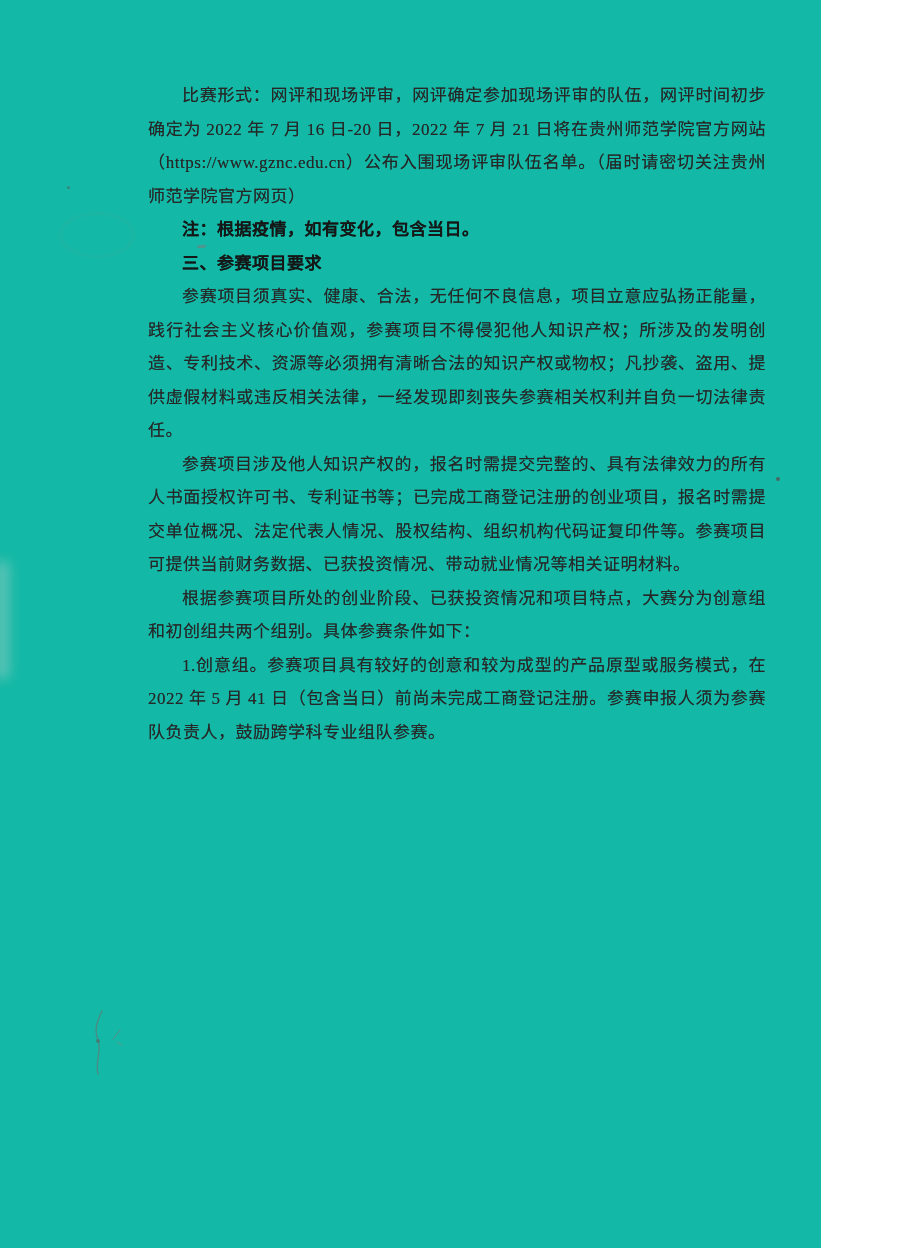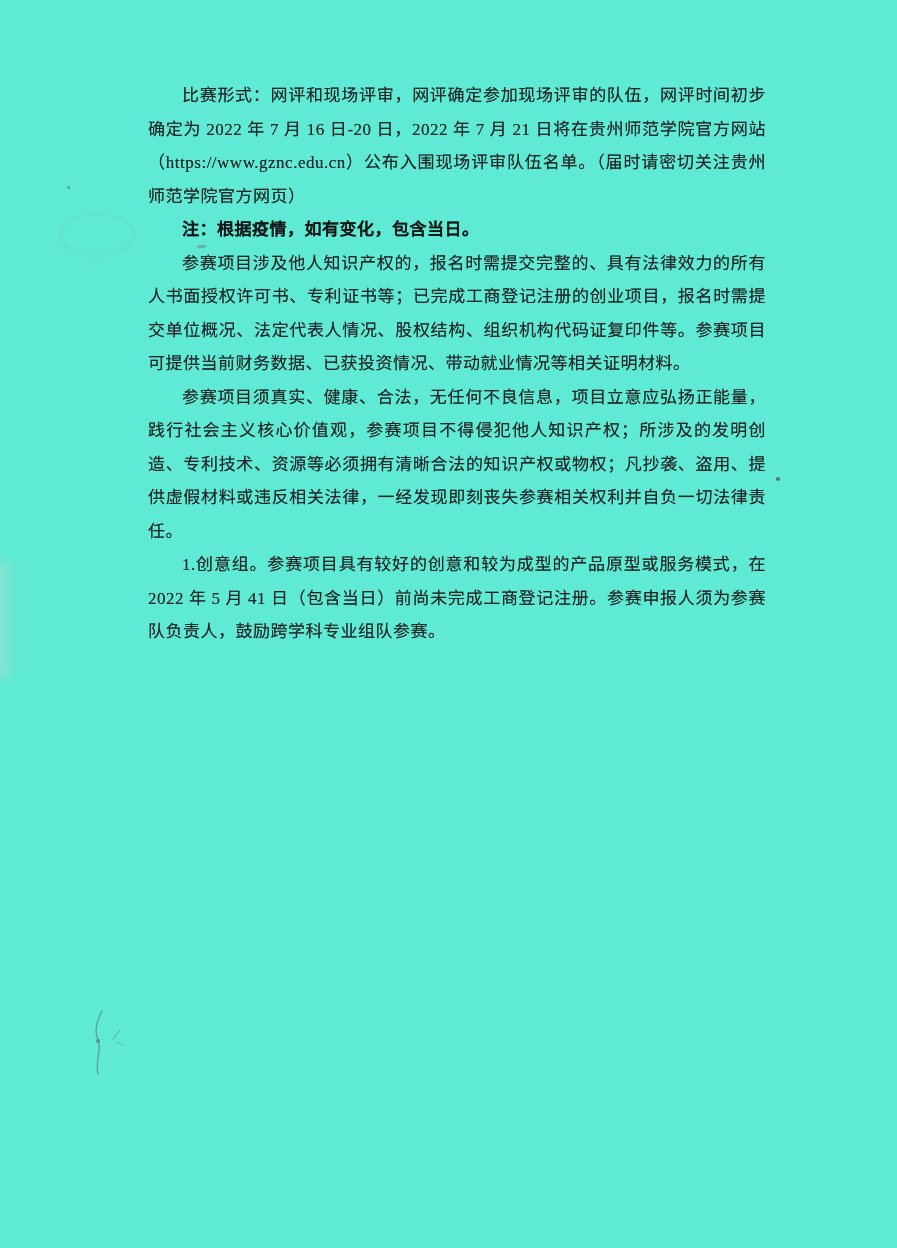--- a/index.html
+++ b/index.html
@@ -2,23 +2,23 @@
 <html lang="zh-CN"><head>
 <meta charset="utf-8">
 <style>
   html, body {
     margin: 0;
     padding: 0;
     background: #ffffff;
   }
   .page {
     position: relative;
-    width: 897px;
+    width: 821px;
     height: 1248px;
-    background: #5eead4;
+    background: #14b8a6;
     overflow: hidden;
     font-family: "Liberation Serif", "DejaVu Serif", serif;
     color: #272727;
   }
   .text-block {
     position: absolute;
     left: 148px;
     top: 79px;
     width: 618px;
   }
@@ -76,18 +76,20 @@
   <svg class="artifact pen-scribble" viewBox="0 0 46 84" width="46" height="84">
     <path d="M16,3 C11,13 8,22 12,32 C16,42 9,52 12,66" fill="none" stroke="#6f6f6f" stroke-width="1.4" stroke-linecap="round" opacity="0.75"></path>
     <circle cx="12" cy="33" r="2" fill="#5a5a5a" opacity="0.7"></circle>
     <path d="M27,31 l7,-9" fill="none" stroke="#7a7a7a" stroke-width="1.2" stroke-linecap="round" opacity="0.7"></path>
     <path d="M31,34 l5,3" fill="none" stroke="#8a8a8a" stroke-width="1.1" stroke-linecap="round" opacity="0.6"></path>
   </svg>
 
   <main class="text-block">
     <p>比赛形式：网评和现场评审，网评确定参加现场评审的队伍，网评时间初步确定为 2022 年 7 月 16 日-20 日，2022 年 7 月 21 日将在贵州师范学院官方网站（https://www.gznc.edu.cn）公布入围现场评审队伍名单。（届时请密切关注贵州师范学院官方网页）</p>
     <p class="bold">注：根据疫情，如有变化，包含当日。</p>
+    <h2>三、参赛项目要求</h2>
+    <p>参赛项目须真实、健康、合法，无任何不良信息，项目立意应弘扬正能量，践行社会主义核心价值观，参赛项目不得侵犯他人知识产权；所涉及的发明创造、专利技术、资源等必须拥有清晰合法的知识产权或物权；凡抄袭、盗用、提供虚假材料或违反相关法律，一经发现即刻丧失参赛相关权利并自负一切法律责任。</p>
     <p>参赛项目涉及他人知识产权的，报名时需提交完整的、具有法律效力的所有人书面授权许可书、专利证书等；已完成工商登记注册的创业项目，报名时需提交单位概况、法定代表人情况、股权结构、组织机构代码证复印件等。参赛项目可提供当前财务数据、已获投资情况、带动就业情况等相关证明材料。</p>
-    <p>参赛项目须真实、健康、合法，无任何不良信息，项目立意应弘扬正能量，践行社会主义核心价值观，参赛项目不得侵犯他人知识产权；所涉及的发明创造、专利技术、资源等必须拥有清晰合法的知识产权或物权；凡抄袭、盗用、提供虚假材料或违反相关法律，一经发现即刻丧失参赛相关权利并自负一切法律责任。</p>
+    <p>根据参赛项目所处的创业阶段、已获投资情况和项目特点，大赛分为创意组和初创组共两个组别。具体参赛条件如下：</p>
     <p>1.创意组。参赛项目具有较好的创意和较为成型的产品原型或服务模式，在 2022 年 5 月 41 日（包含当日）前尚未完成工商登记注册。参赛申报人须为参赛队负责人，鼓励跨学科专业组队参赛。</p>
   </main>
 
 </div>
 
 </body></html>

